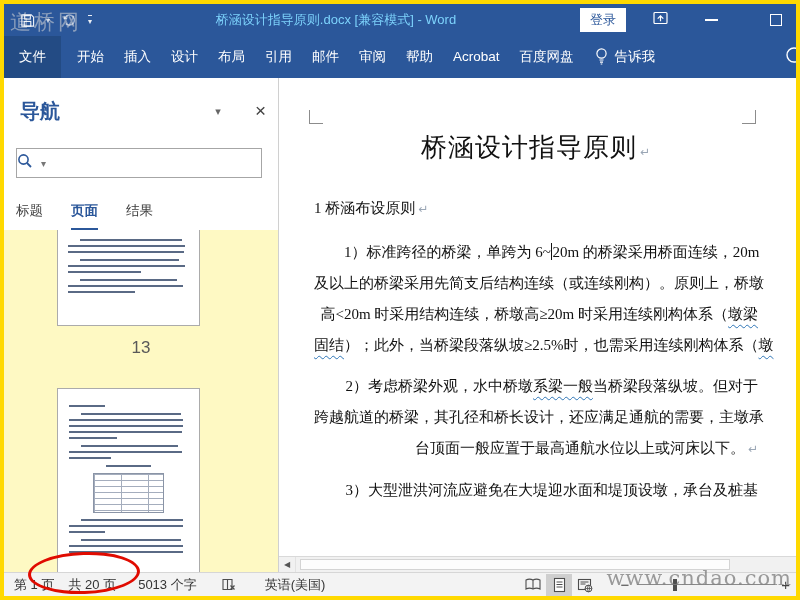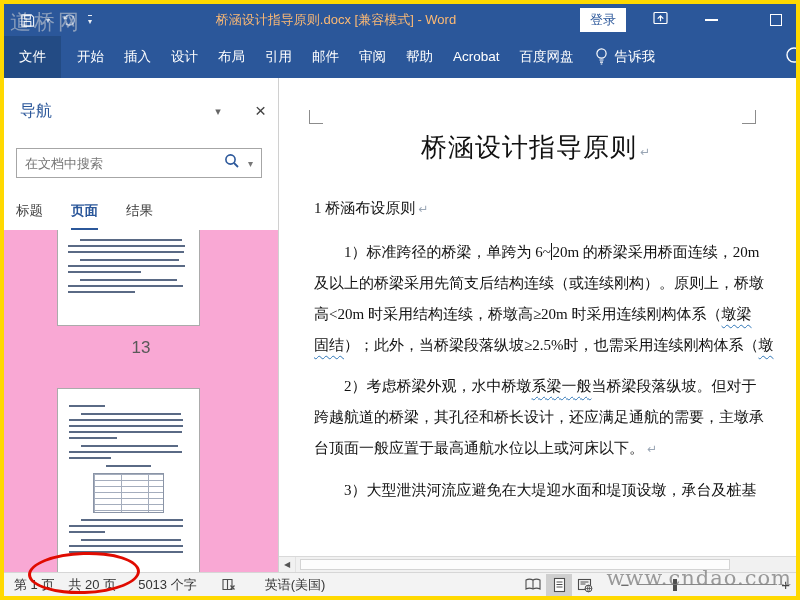--- a/index.html
+++ b/index.html
@@ -4,52 +4,52 @@
 <style>
   * { margin:0; padding:0; box-sizing:border-box; }
   html,body { width:800px; height:600px; overflow:hidden; font-family:"Liberation Sans",sans-serif; }
   .frame { position:relative; width:800px; height:600px; border:4px solid #ffd900; background:#fff; overflow:hidden; }
 
   
   .titlebar { position:absolute; left:0; top:0; width:792px; height:32px; background:#2b579a; display:flex; align-items:center; }
   .qat { display:flex; align-items:center; gap:11px; margin-left:16px; z-index:2; }
   .qat svg { display:block; }
   .wm-topleft { position:absolute; left:6px; top:4px; font-size:21px; letter-spacing:3px; color:rgba(215,215,215,.55); z-index:1; pointer-events:none; }
-  .tb-title { flex:1; text-align:center; color:#fdba74; font-size:13px; white-space:nowrap; overflow:hidden; }
+  .tb-title { flex:1; text-align:center; color:#7dd3fc; font-size:13px; white-space:nowrap; overflow:hidden; }
   .login-btn { background:#fff; color:#2b579a; border:none; font-size:13px; padding:3px 10px; margin-right:26px; cursor:pointer; font-family:inherit; }
   .win-ctrl { display:flex; align-items:center; }
   .rdo-icon { margin-right:36px; }
   .min-btn { width:13px; border-top:2px solid #fff; margin-right:52px; }
   .max-btn { width:12px; height:12px; border:1.5px solid #fff; margin-right:14px; }
 
   
   .ribbon { position:absolute; left:0; top:32px; width:792px; height:42px; background:#2b579a; display:flex; align-items:center; color:#fff; font-size:13.5px; }
   .rtab { padding:0 10px; height:42px; line-height:42px; cursor:pointer; white-space:nowrap; }
   .rtab.file-tab { background:#234b84; padding:0 15px; margin-right:6px; }
   .bulb { margin:0 6px 0 10px; }
   .tellme { white-space:nowrap; }
   .ribbon-search { margin-left:auto; margin-right:-9px; }
 
   
   .main { position:absolute; left:0; top:74px; width:792px; height:494px; display:flex; }
 
   
   .nav-pane { position:relative; width:274px; height:494px; background:#fff; flex:none; }
   .nav-head { position:absolute; left:16px; right:12px; top:18px; height:30px; display:flex; align-items:center; }
-  .nav-title { color:#2b579a; font-size:16px; }
+  .nav-title { color:#2b579a; font-size:20px;font-weight:bold; }
   .nav-dd { margin-left:auto; margin-right:34px; color:#666; font-size:11px; cursor:pointer; }
   .nav-close { color:#444; font-size:19px; line-height:16px; cursor:pointer; }
   .nav-search { position:absolute; left:12px; top:70px; width:246px; height:30px; border:1px solid #a6a6a6; background:#fff; display:flex; align-items:center; }
   .nav-search input { flex:1; border:none; outline:none; font-size:13px; color:#444; padding-left:8px; background:transparent; font-family:inherit; }
   .nav-search .mag { flex:none; margin-right:8px; }
   .nav-search .dd { flex:none; color:#777; font-size:10px; margin-right:8px; cursor:pointer; }
   .nav-tabs { position:absolute; left:12px; top:124px; display:flex; font-size:13.5px; color:#3c3c3c; }
   .nav-tab { margin-right:28px; padding-bottom:8px; cursor:pointer; }
   .nav-tab.active { color:#2b579a; font-weight:bold; border-bottom:4px solid #2b579a; }
-  .thumb-area { position:absolute; left:0; top:152px; width:274px; height:342px; background:#f9a8d4; overflow:hidden; }
+  .thumb-area { position:absolute; left:0; top:152px; width:274px; height:342px; background:#fef9c3; overflow:hidden; }
   .thumb { position:absolute; left:53px; width:143px; background:#fff; border:1px solid #ababab; overflow:hidden; }
   .thumb1 { top:-62px; height:158px; padding:70px 10px 0 10px; }
   .thumb2 { top:158px; height:190px; padding:16px 11px 0 11px; }
   .fline { height:2px; background:#5a6a85; margin-bottom:4px; }
   .fline.pstart { margin-top:6px; }
   .thumb-caption { width:38%; height:2px; background:#5a6a85; margin:6px auto 6px auto; }
   .thumb-table { width:60%; height:40px; margin:0 0 6px 20%; border:1px solid #8a94a6;
     background-image:
       repeating-linear-gradient(180deg, #a4adbd 0 1px, transparent 1px 6px),
       repeating-linear-gradient(90deg, #a4adbd 0 1px, transparent 1px 27px); }
@@ -60,21 +60,21 @@
   
   .doc-area { position:relative; flex:1; height:494px; background:#fff; overflow:hidden; }
   .crop { position:absolute; width:14px; height:14px; top:32px; }
   .crop-left  { left:30px;  border-left:1px solid #8c8c8c;  border-bottom:1px solid #8c8c8c; }
   .crop-right { right:40px; border-right:1px solid #8c8c8c; border-bottom:1px solid #8c8c8c; }
   .doc-flow { position:absolute; left:35px; right:38px; top:0; font-family:"Liberation Serif",serif; color:#111; white-space:nowrap; }
   .doc-title { font-size:26px; line-height:36px; margin:52px 0 26px 0; text-align:center; letter-spacing:1px; }
   .doc-h { font-size:15px; line-height:24px; margin-bottom:16px; }
   .doc-line { font-size:15px; line-height:31px; }
   .doc-line.indent { padding-left:30px; }
-  .doc-para { margin-bottom:10px; }
+  .doc-para { margin-bottom:10px;text-align:right; }
   .wavy { text-decoration-line:underline; text-decoration-style:wavy; text-decoration-color:#2e75b6; text-decoration-thickness:1px; text-underline-offset:5px; }
   .caret { display:inline-block; width:1.5px; height:17px; background:#111; vertical-align:-3px; }
   .pmark { color:#9aa6b5; font-size:12px; margin-left:3px; font-family:"DejaVu Sans",sans-serif; }
 
   .h-scroll { position:absolute; left:0; bottom:0; width:100%; height:16px; background:#f1f1f1; border-top:1px solid #d9d9d9; display:flex; align-items:center; }
   .h-scroll .arrow { width:17px; height:15px; text-align:center; font-size:8px; line-height:15px; color:#555; border-right:1px solid #e2e2e2; cursor:pointer; }
   .h-scroll .track { position:relative; flex:1; height:100%; }
   .h-scroll .sthumb { position:absolute; left:4px; top:2px; height:11px; width:86%; background:#fdfdfd; border:1px solid #d4d4d4; cursor:grab; }
 
   
@@ -160,21 +160,20 @@
 
   <div class="main">
 
     <aside class="nav-pane">
       <div class="nav-head">
         <span class="nav-title">导航</span>
         <span class="nav-dd">▾</span>
         <span class="nav-close">×</span>
       </div>
       <div class="nav-search">
-        <input type="text" placeholder="在文档中搜索" style="">
         <span class="mag"><svg width="16" height="16" viewBox="0 0 16 16">
               <circle cx="6.5" cy="6.5" r="4.6" fill="none" stroke="#2b579a" stroke-width="1.6"></circle>
               <path d="M10 10l4 4" stroke="#2b579a" stroke-width="1.8"></path>
             </svg></span>
         <span class="dd">▾</span>
       </div>
       <div class="nav-tabs" id="nav-tabs">
           <span class="nav-tab">标题</span>
           <span class="nav-tab active">页面</span>
           <span class="nav-tab">结果</span>

